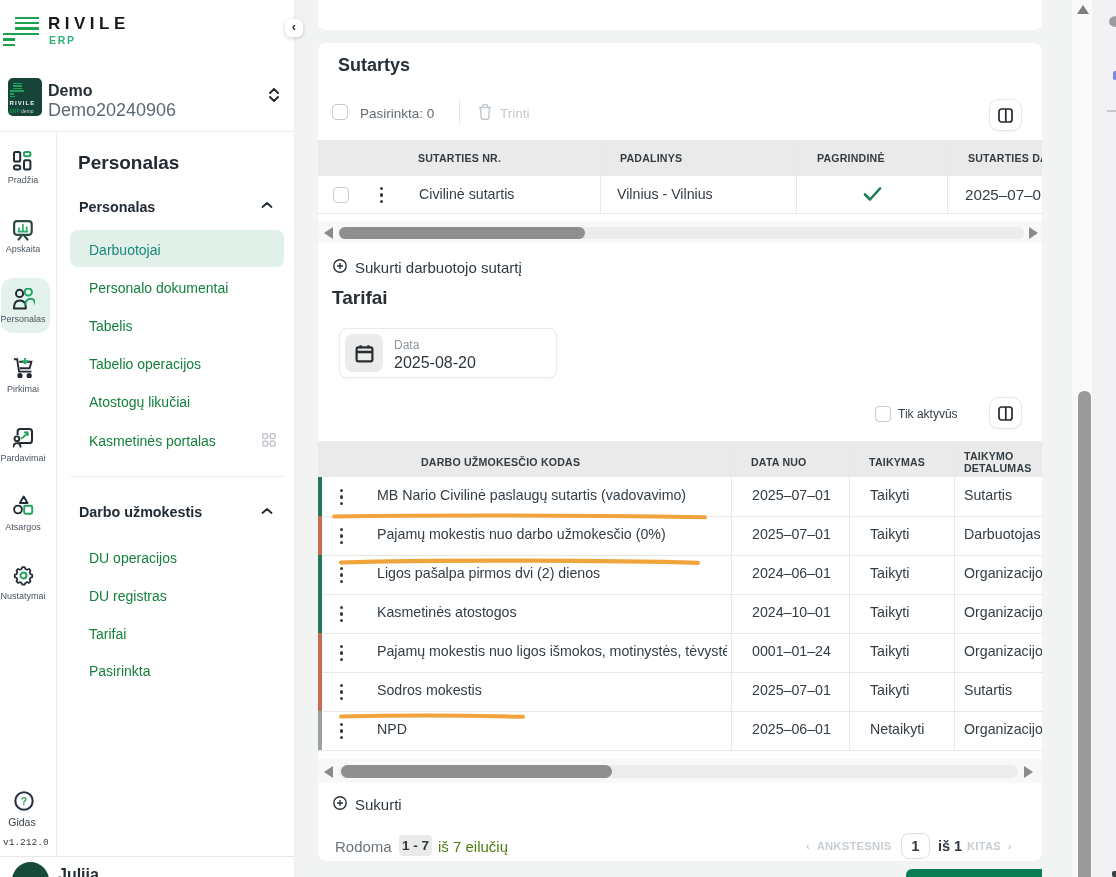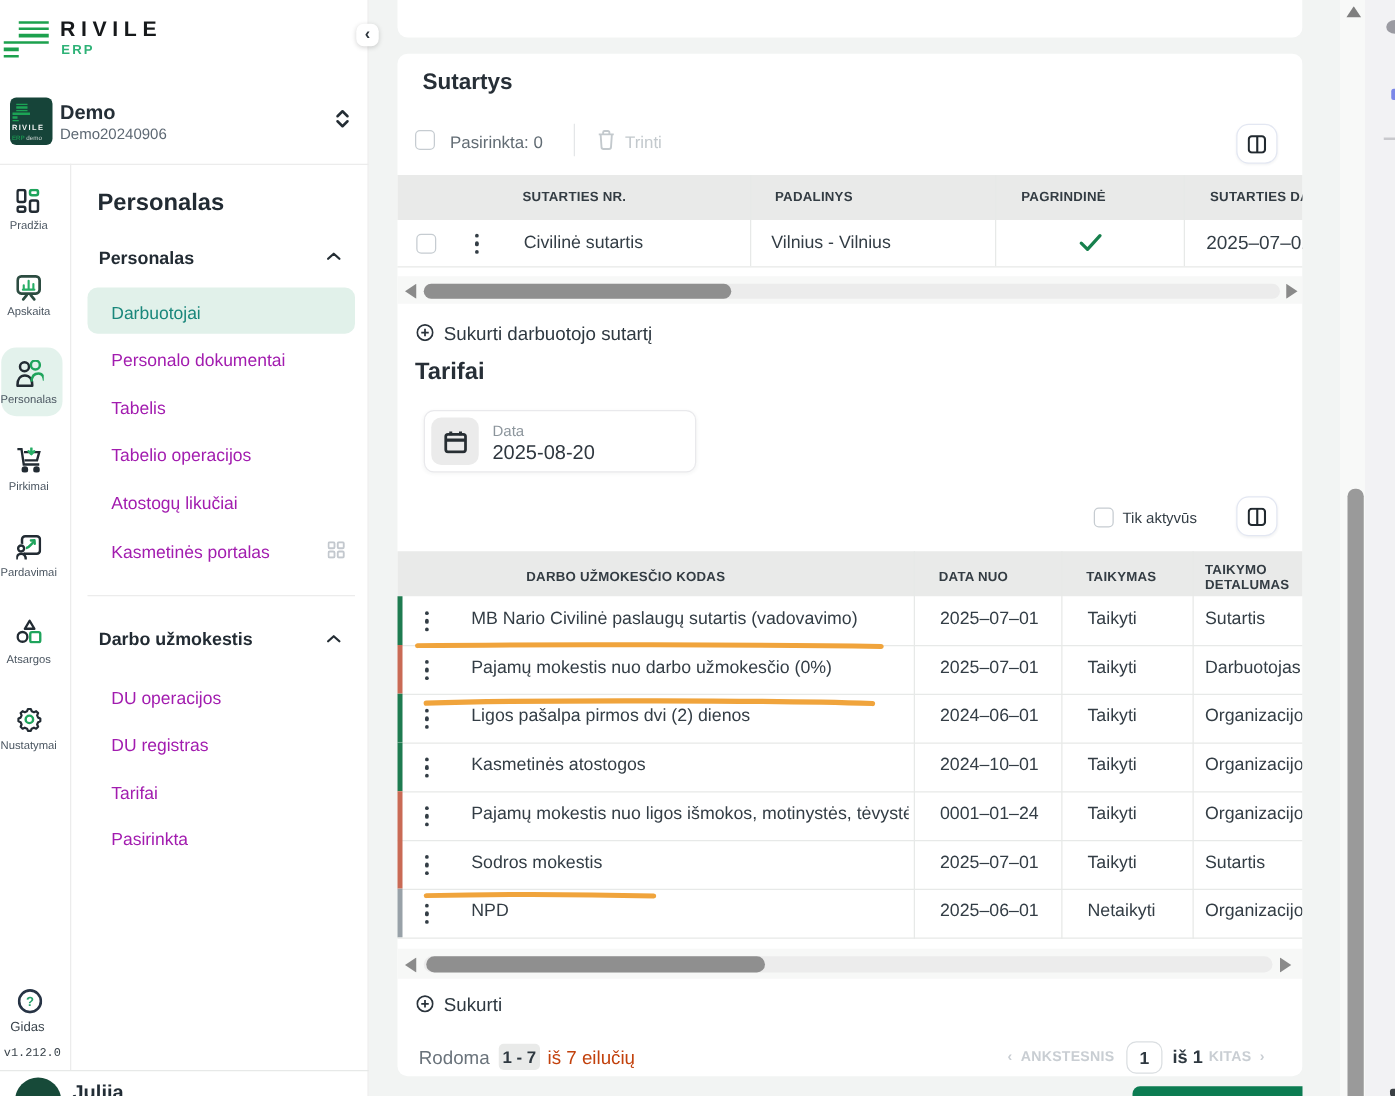--- a/index.html
+++ b/index.html
@@ -13,21 +13,21 @@
   .dark { color:#2e3840; }
   .cb { position:absolute; width:16px; height:16px; border:1.5px solid #c6ccd1; border-radius:4px; background:#fff; }
   .kebab { position:absolute; width:3px; }
   .kebab i { display:block; width:3.3px; height:3.3px; border-radius:50%; background:#333d45; margin-bottom:3px; }
   .colline { position:absolute; width:1px; background:#e7e9e8; }
   .rowline { position:absolute; height:1px; background:#e7e9e8; }
   .hlab { position:absolute; font-size:10.6px; font-weight:bold; color:#333c43; letter-spacing:.2px; }
   .cell { position:absolute; font-size:14.2px; color:#333d45; white-space:nowrap; }
   .togglebtn { position:absolute; width:33px; height:32px; background:#fff; border:1px solid #e3e7f2; border-radius:10px; box-shadow:0 1px 2px rgba(40,50,60,.06); }
   .bar { position:absolute; left:318px; width:4px; }
-  .mitem { position:absolute; left:89px; font-size:14px; color:#a21caf; white-space:nowrap; }
+  .mitem { position:absolute; left:89px; font-size:14px; color:#15803d; white-space:nowrap; }
   .raillab { position:absolute; width:52px; text-align:center; font-size:9px; color:#4a5560; }
   svg { display:block; }
 </style>
 </head>
 <body>
 
 <div class="card" style="left:318px; top:-12px; width:724px; height:42px;"></div>
 <div class="card" style="left:318px; top:43px; width:724px; height:818px; overflow:hidden;"></div>
 
 <div class="abs" style="left:338px; top:55px; font-size:18px; font-weight:bold; color:#272f37;">Sutartys</div>
@@ -229,21 +229,21 @@
 <div class="abs" style="left:333px; top:796px;">
     <svg width="14" height="14" viewBox="0 0 14 14">
       <circle cx="7" cy="7" r="6.2" fill="none" stroke="#2a333b" stroke-width="1.4"></circle>
       <path d="M7 4v6M4 7h6" stroke="#2a333b" stroke-width="1.4"></path>
     </svg>
   </div>
 <div class="abs dark" style="left:355px; top:796px; font-size:15px;">Sukurti</div>
 
 <div class="abs" style="left:335px; top:838px; font-size:15px; color:#6a737b;">Rodoma</div>
 <div class="abs" style="left:399px; top:835px; width:33px; height:21px; background:#e9eae9; border-radius:4px; text-align:center; font-size:13.5px; font-weight:bold; color:#2e3840; line-height:21px;">1 - 7</div>
-<div class="abs" style="left:438px; top:838px; font-size:15px; color:#c2410c;">iš 7 eilučių</div>
+<div class="abs" style="left:438px; top:838px; font-size:15px; color:#4d7c0f;">iš 7 eilučių</div>
 <div class="abs" style="left:806px; top:840px; font-size:11.3px; font-weight:bold; color:#c9ced3; letter-spacing:.2px;">‹ &nbsp;ANKSTESNIS</div>
 <div class="abs" style="left:901px; top:833px; width:29px; height:26px; background:#fff; border:1px solid #dadee1; border-radius:8px; text-align:center; font-size:14px; font-weight:bold; color:#2e3840; line-height:24px;">1</div>
 <div class="abs" style="left:938px; top:838px; font-size:14.5px; font-weight:bold; color:#2e3840;">iš 1</div>
 <div class="abs" style="left:967px; top:840px; font-size:11.3px; font-weight:bold; color:#c9ced3; letter-spacing:.2px;">KITAS &nbsp;›</div>
 
 <div class="abs" style="left:906px; top:869px; width:164px; height:30px; background:#0c7c52; border-radius:6px;"></div>
 
 <svg class="abs" style="left:318px; top:440px; pointer-events:none;" width="724" height="330" viewBox="0 0 724 330">
   <path d="M16 76.5 C 120 75.2, 290 75.8, 387 77.2" fill="none" stroke="#f0a43c" stroke-width="4" stroke-linecap="round"></path>
   <path d="M23 122.5 C 120 119.5, 300 120.5, 380 122.8" fill="none" stroke="#f0a43c" stroke-width="4.2" stroke-linecap="round"></path>
@@ -270,21 +270,21 @@
   <div style="position:absolute; left:5.4px; top:4.6px; width:8.8px; height:1.5px; background:#1ca455;"></div>
   <div style="position:absolute; left:4.8px; top:7.2px; width:9.5px; height:1.5px; background:#1ca455;"></div>
   <div style="position:absolute; left:4.6px; top:9.8px; width:9.6px; height:1.5px; background:#1ca455;"></div>
   <div style="position:absolute; left:1.6px; top:12.4px; width:14px; height:1.5px; background:#1ca455;"></div>
   <div style="position:absolute; left:1.6px; top:15px; width:4.8px; height:1.5px; background:#1ca455;"></div>
   <div style="position:absolute; left:1.6px; top:17.6px; width:5.2px; height:1.5px; background:#1ca455;"></div>
   <div style="position:absolute; left:1.5px; top:21.5px; font-size:6px; font-weight:bold; color:#f3f5f4; letter-spacing:1.1px; font-family:'Liberation Sans';">RIVILE</div>
   <div style="position:absolute; left:1.5px; top:30px; font-size:5px; color:#1ca455; font-family:'Liberation Sans';">ERP <span style="color:#cdd5d2;">demo</span></div>
 </div>
 <div class="abs" style="left:48px; top:82px; font-size:16px; font-weight:bold; color:#242e36;">Demo</div>
-<div class="abs" style="left:48px; top:100px; font-size:12px; color:#5d6873;">Demo20240906</div>
+<div class="abs" style="left:48px; top:100px; font-size:18px; color:#5d6873;">Demo20240906</div>
 <div class="abs" style="left:267px; top:87px;">
     <svg width="14" height="16" viewBox="0 0 14 16">
       <g fill="none" stroke="#242d34" stroke-width="2" stroke-linecap="round" stroke-linejoin="round">
         <path d="M3 6l4-4 4 4"></path>
         <path d="M3 10l4 4 4-4"></path>
       </g>
     </svg>
   </div>
 <div class="abs" style="left:0; top:131px; width:295px; height:1px; background:#ececec;"></div>
 <div class="abs" style="left:56px; top:131px; width:1px; height:725px; background:#ececec;"></div>

